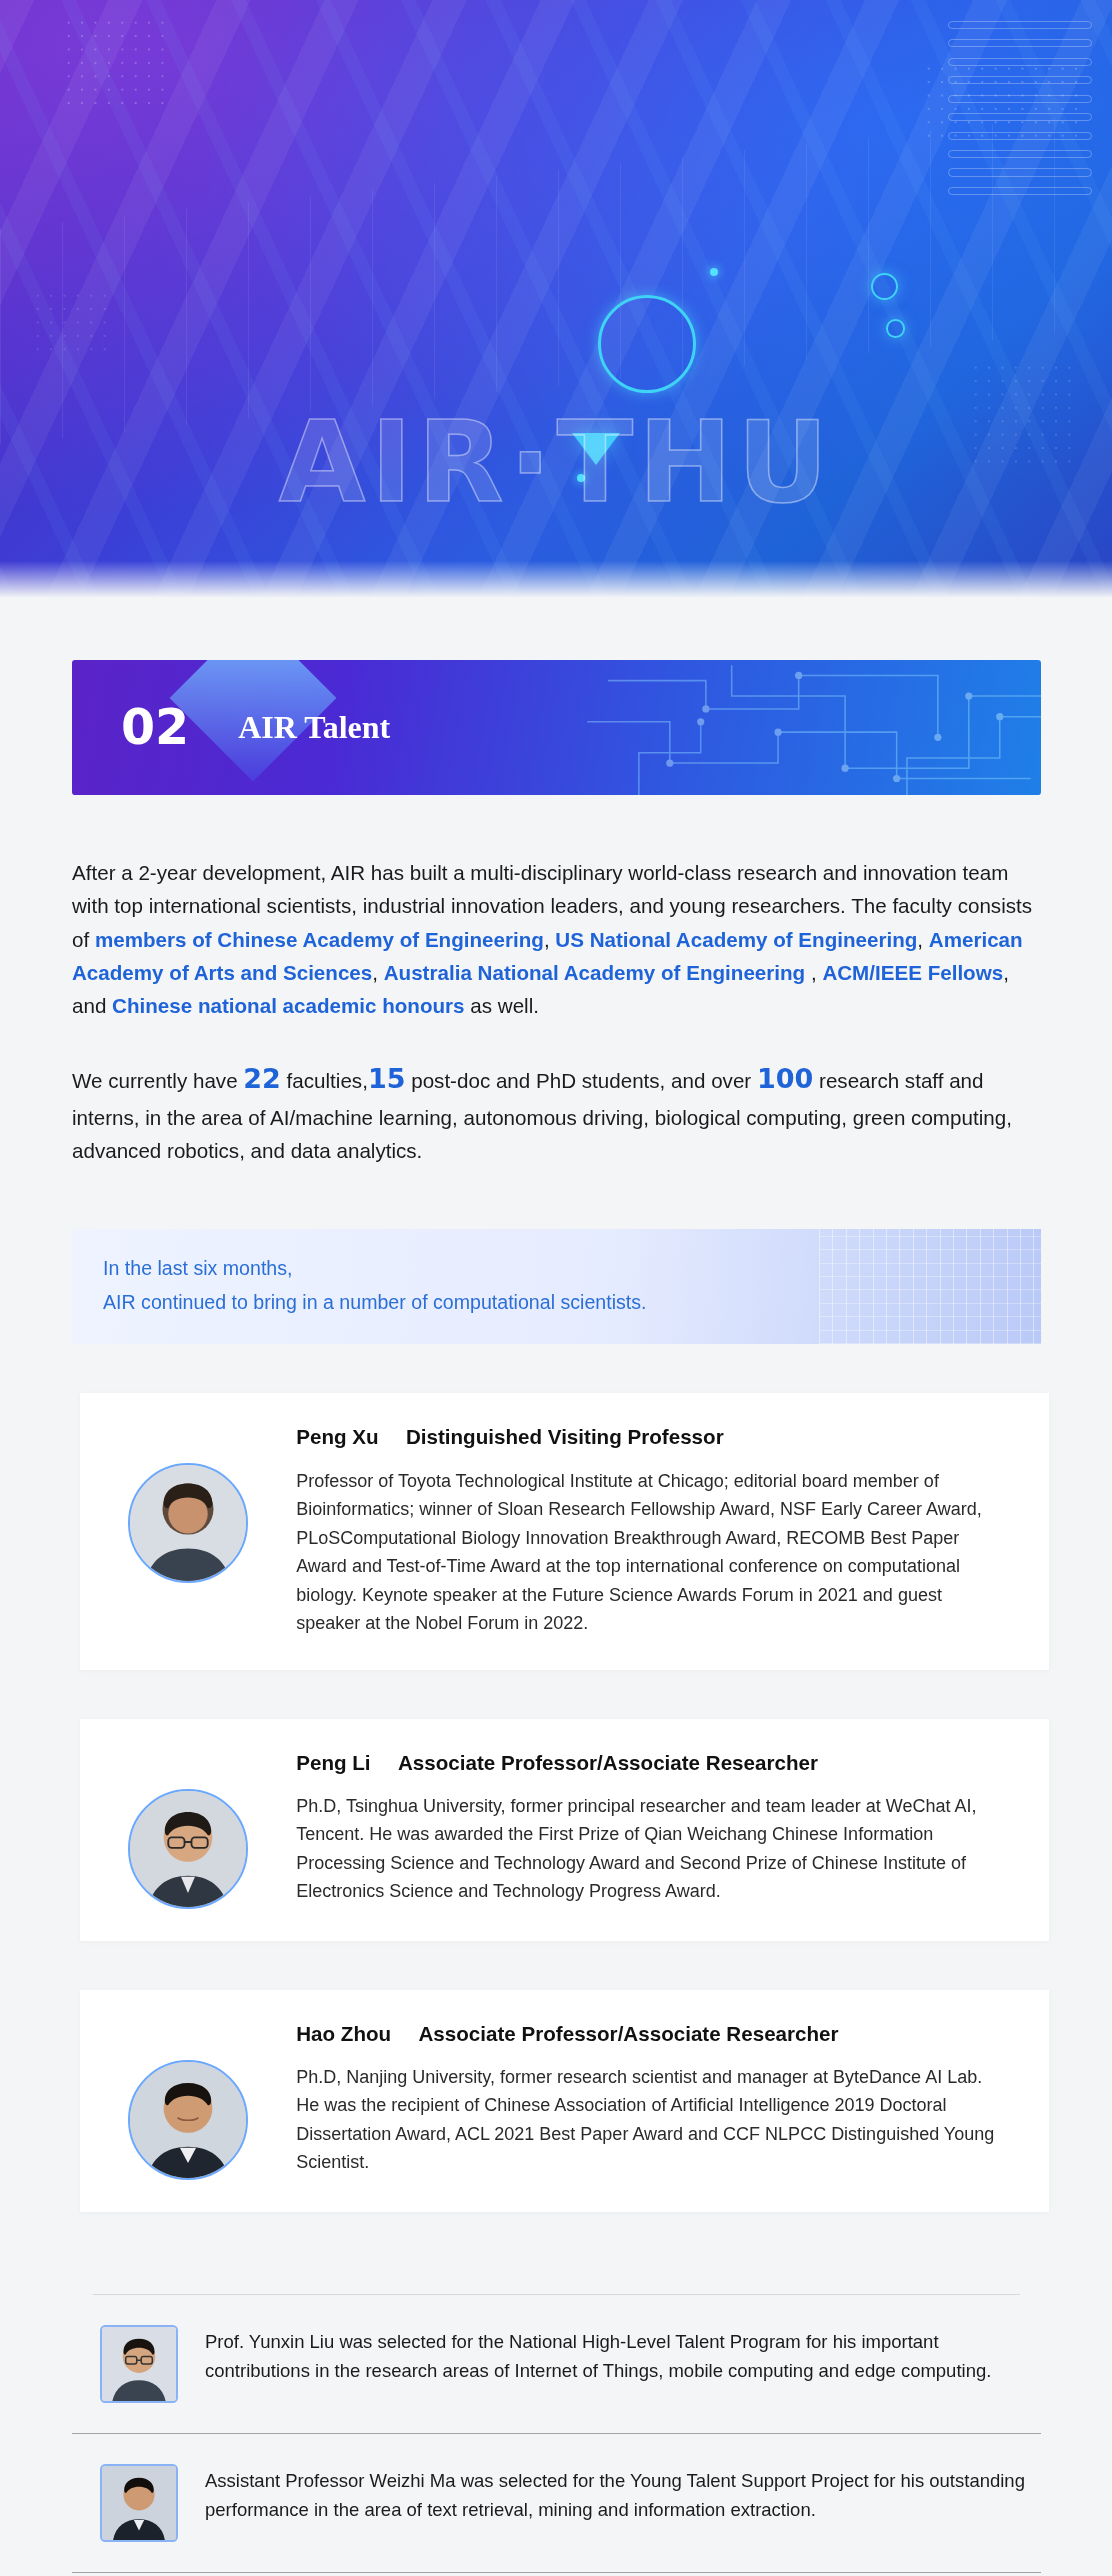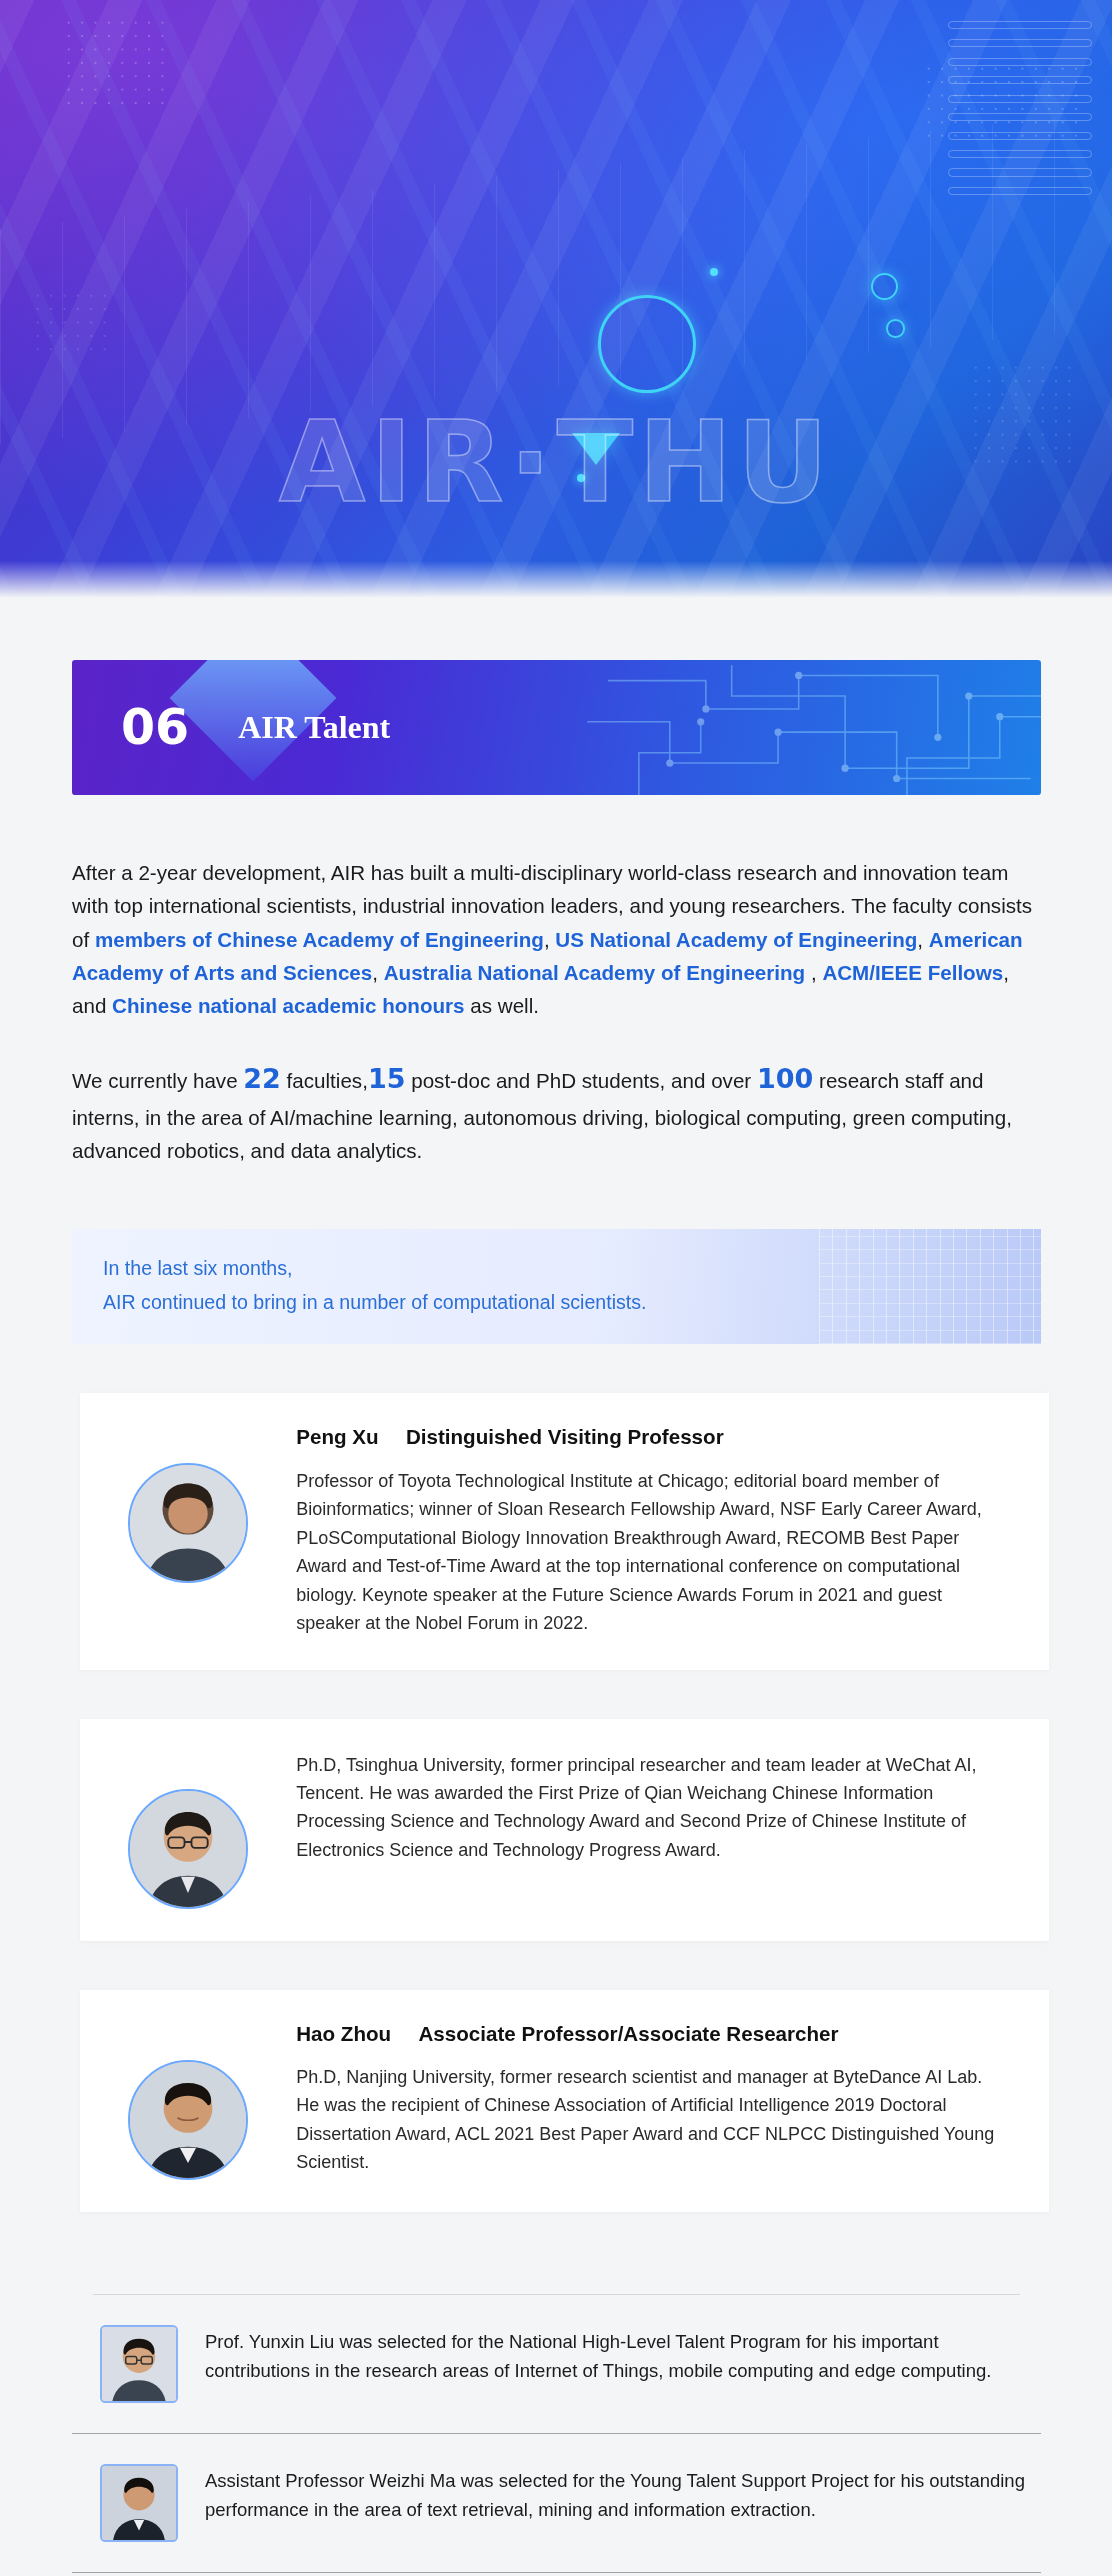--- a/index.html
+++ b/index.html
@@ -320,21 +320,21 @@
             <circle cx="390" cy="140" r="7"></circle>
           <circle cx="620" cy="230" r="7"></circle>
             <circle cx="520" cy="210" r="7"></circle>
           <circle cx="760" cy="70" r="7"></circle>
             <circle cx="240" cy="120" r="7"></circle>
           <circle cx="820" cy="110" r="7"></circle>
             <circle cx="180" cy="200" r="7"></circle>
         </g>
       </svg>
       <div class="diamond"></div>
-      <div class="sec-num">06</div>
+      <div class="sec-num">02</div>
       <div class="sec-title">AIR Talent</div>
     </div>
 
     <div class="para-wrap">
       <p class="para" id="para1"><span>After a 2-year development, AIR has built a multi-disciplinary world-class research and innovation team with top international scientists, industrial innovation leaders, and young researchers. The faculty consists of </span><span class="hl-blue">members of Chinese Academy of Engineering</span><span>, </span><span class="hl-blue">US National Academy of Engineering</span><span>, </span><span class="hl-blue">American Academy of Arts and Sciences</span><span>, </span><span class="hl-blue">Australia National Academy of Engineering</span><span> , </span><span class="hl-blue">ACM/IEEE Fellows</span><span>, and </span><span class="hl-blue">Chinese national academic honours</span><span> as well.</span></p>
       <p class="para" id="para2"><span>We currently have </span><span class="num-big">22</span><span> faculties,</span><span class="num-big">15</span><span> post-doc and PhD students, and over </span><span class="num-big">100</span><span> research staff and interns, in the area of AI/machine learning, autonomous driving, biological computing, green computing, advanced robotics, and data analytics.</span></p>
     </div>
 
     <div class="callout">
       <p>In the last six months,</p>
@@ -371,20 +371,24 @@
             <path d="M50 18c13 0 20 8 20 16 0 3-1 5-3 4-3-5-9-8-17-8s-14 3-17 8c-2 1-3-1-3-4 0-8 7-16 20-16z" fill="#1f1a16"></path>
             <rect x="33" y="40" width="14" height="9" rx="3" fill="none" stroke="#2a2a2a" stroke-width="1.6"></rect>
             <rect x="53" y="40" width="14" height="9" rx="3" fill="none" stroke="#2a2a2a" stroke-width="1.6"></rect>
             <path d="M47 44h6" stroke="#2a2a2a" stroke-width="1.6"></path>
             <path d="M16 100c3-17 16-27 34-27s31 10 34 27z" fill="#2f3742"></path>
             <path d="M44 74h12l-6 14z" fill="#e8e8ec"></path>
           </svg>
         </div>
       </div>
       <div class="info">
+        <div class="name-line">
+          <span>Peng Li</span>
+          <span class="role">Associate Professor/Associate Researcher</span>
+        </div>
         <div class="bio">Ph.D, Tsinghua University, former principal researcher and team leader at WeChat AI, Tencent. He was awarded the First Prize of Qian Weichang Chinese Information Processing Science and Technology Award and Second Prize of Chinese Institute of Electronics Science and Technology Progress Award.</div>
       </div>
     </div>
 
     <div class="card">
       <div class="photo-col">
         <div class="avatar">
           <svg viewBox="0 0 100 100">
             <rect width="100" height="100" fill="#cfd6de"></rect>
             <circle cx="50" cy="40" r="21" fill="#cf9b72"></circle>

